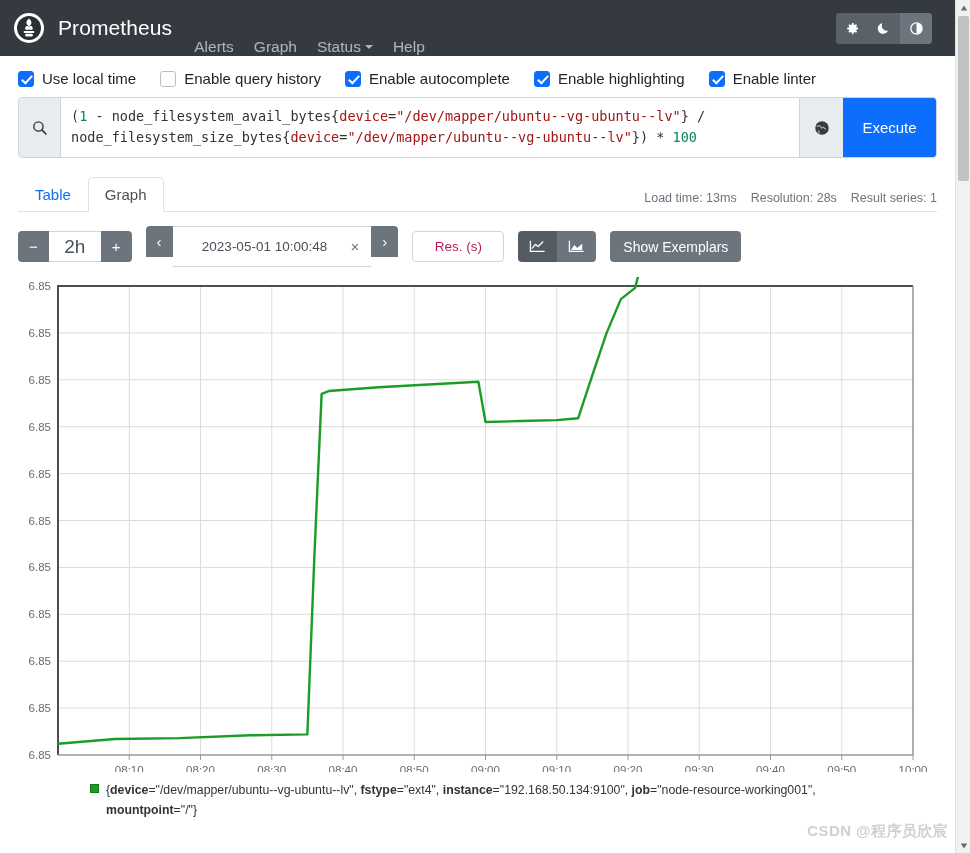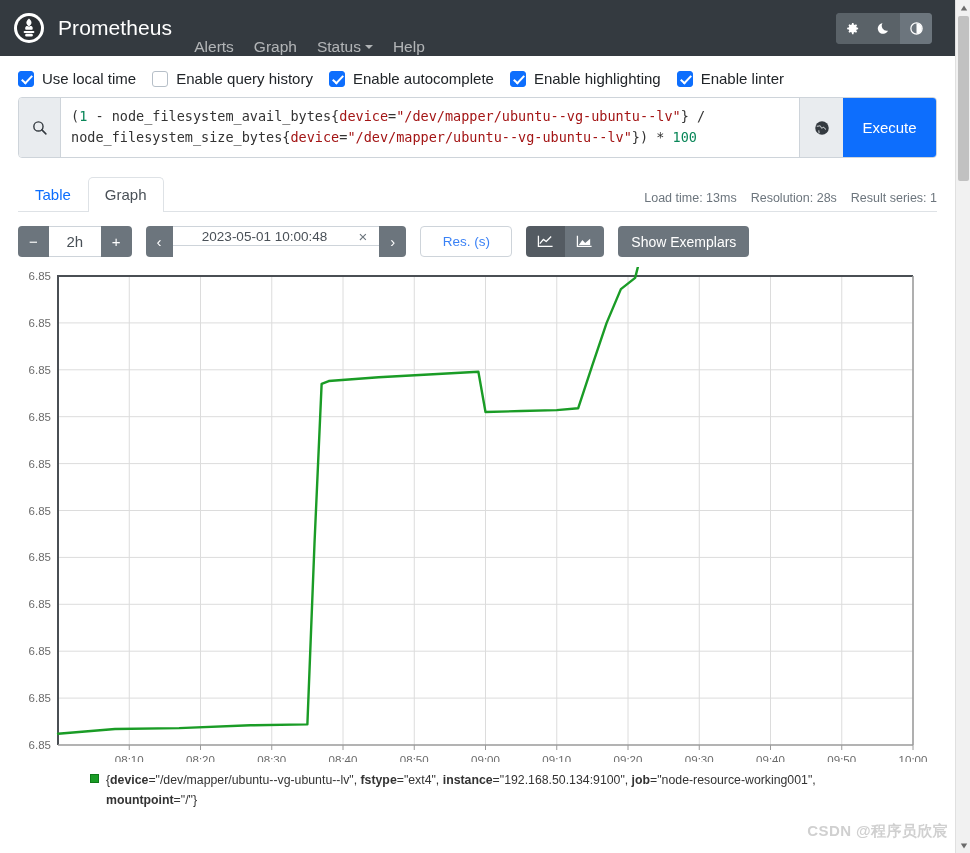--- a/index.html
+++ b/index.html
@@ -59,21 +59,21 @@
     width: 32px; height: 31px;
     display: flex; align-items: center; justify-content: center;
     background: #5a6268; cursor: pointer;
     border: none;
   }
   .theme-btn.active { background: #6c757d; }
 
   
   .opts-row {
     display: flex; align-items: center;
-    gap: 16px;
+    gap: 24px;
     padding: 14px 18px 10px 18px;
   }
   .opt { display: flex; align-items: center; cursor: pointer; }
   .cb {
     width: 16px; height: 16px; border-radius: 3px;
     border: 1px solid #b6bfc8; background: #fff;
     flex: 0 0 auto; position: relative;
   }
   .cb.checked { background: #0d6efd; border-color: #0d6efd; }
   .cb.checked::after {
@@ -168,38 +168,38 @@
     padding: 0 11px; height: 31px;
     display:flex; align-items:center; justify-content:center;
     font-size: 15px; cursor: pointer;
   }
   .btn-dark.sel { background: #545b62; }
   .fld {
     background: #fff; border: 1px solid #ced4da;
     border-left: none; border-right: none;
     height: 31px; display: flex; align-items: center;
     justify-content: center;
-    font-size: 15px; color: #495057;
+    font-size: 19px; color: #495057;
     padding: 0 10px; cursor: text;
   }
   .fld.range { width: 52px; }
   .time-grp { display: flex; border-radius: 4px; overflow: hidden; }
   .time-fld {
     background:#fff; border:1px solid #ced4da;
     border-left:none; border-right:none;
-    height:20px; display:flex; align-items:center;
-    padding: 0 8px 0 12px; gap: 10px;
+    height:41px; display:flex; align-items:center;
+    padding: 0 8px 0 12px; gap: 2px;
   }
   .time-txt { font-size: 13.5px; color:#495057; width: 160px; text-align:center; }
   .time-x { color:#6c757d; font-size: 15px; cursor:pointer; padding: 0 4px; }
   .res-box {
     border: 1px solid #ced4da; border-radius: 4px;
     height: 31px; width: 92px;
     display: flex; align-items: center; justify-content: center;
-    font-size: 13.5px; color: #3b82f6; cursor: text;
+    font-size: 13.5px; color: #be185d; cursor: text;
   }
   .exemplars {
     background: #6c757d; color: #fff; border: none;
     border-radius: 4px; height: 31px; padding: 0 13px;
     font-size: 14px; cursor: pointer;
   }
 
   
   .chart-area { position: relative; padding: 0 18px; }
   .chart-svg { display: block; }

